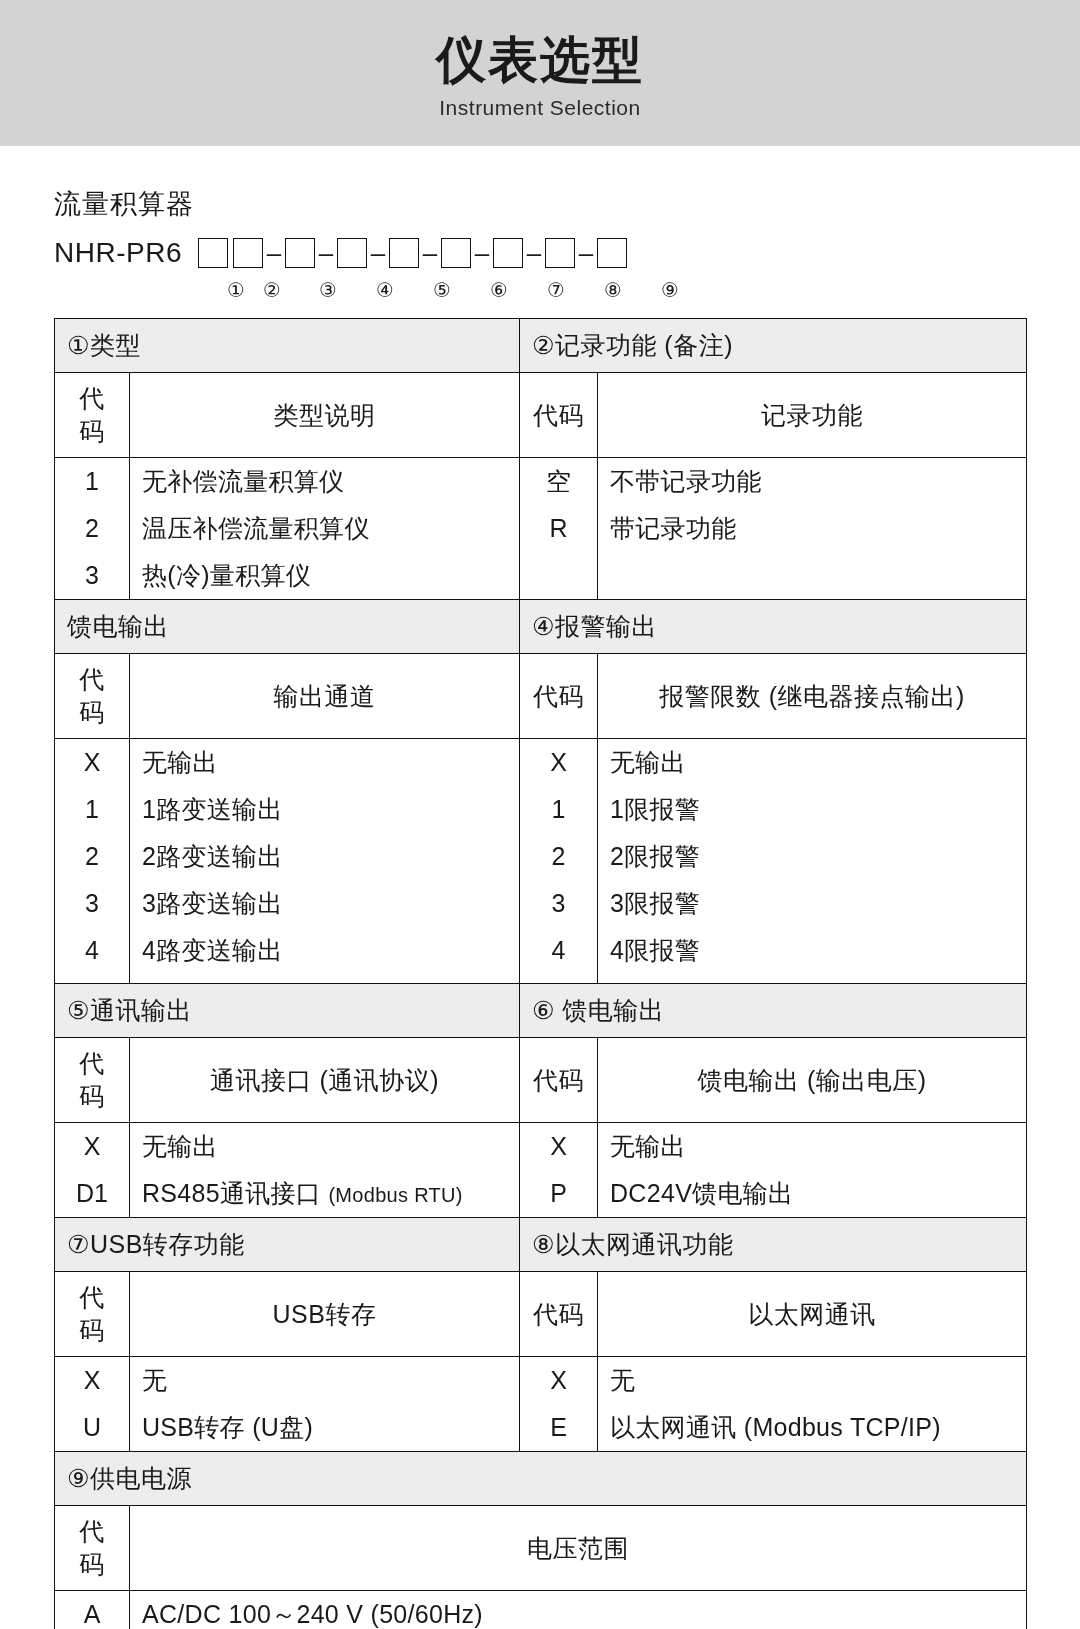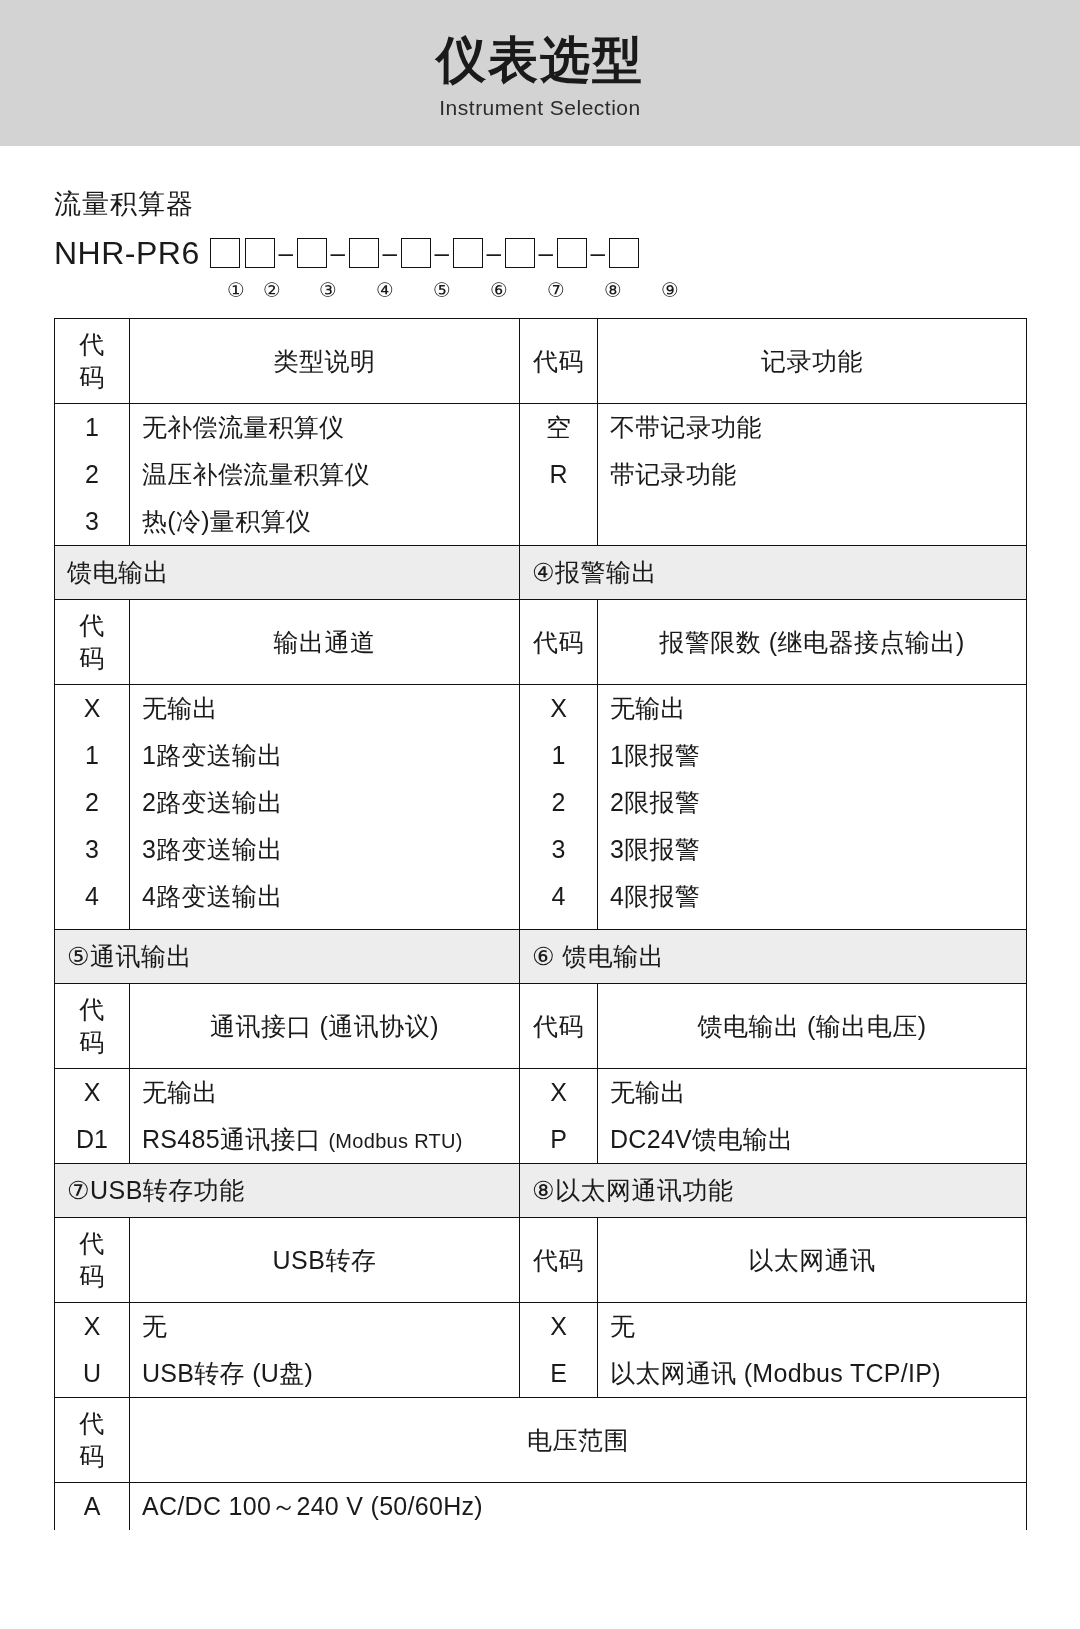--- a/index.html
+++ b/index.html
@@ -55,23 +55,23 @@
     letter-spacing: 1px;
   }
 
   .model-row {
     display: flex;
     align-items: center;
     margin-top: 8px;
     height: 46px;
   }
   .model-prefix {
-    font-size: 32px;
+    font-size: 28px;
     letter-spacing: 0.5px;
-    margin-right: 10px;
+    margin-right: 16px;
   }
   .code-box {
     width: 30px;
     height: 30px;
     border: 1.6px solid #111;
     box-sizing: border-box;
     display: inline-block;
   }
   .dash {
     display: inline-block;
@@ -189,20 +189,24 @@
   <table class="spec">
     <colgroup>
       <col class="c1">
         <col class="c2">
         <col class="c3">
         <col class="c4">
     </colgroup>
     <tbody>
 
       <tr>
+        <td class="sec-head" colspan="2">①类型</td>
+        <td class="sec-head" colspan="2">②记录功能 (备注)</td>
+      </tr>
+      <tr>
         <td class="col-head" style="text-align:center">代码</td>
         <td class="col-head">类型说明</td>
         <td class="col-head" style="text-align:center">代码</td>
         <td class="col-head">记录功能</td>
       </tr>
       <tr>
         <td class="code-cell" style="border-bottom:none">1</td>
         <td class="desc-cell" style="border-bottom:none">无补偿流量积算仪</td>
         <td class="code-cell" style="border-bottom:none">空</td>
         <td class="desc-cell" style="border-bottom:none">不带记录功能</td>
@@ -301,20 +305,23 @@
         <td class="desc-cell" style="border-bottom:none">无</td>
       </tr>
       <tr>
         <td class="code-cell" style="border-top:none">U</td>
         <td class="desc-cell" style="border-top:none">USB转存 (U盘)</td>
         <td class="code-cell" style="border-top:none">E</td>
         <td class="desc-cell nowrap" style="border-top:none">以太网通讯 (Modbus TCP/IP)</td>
       </tr>
 
       <tr>
+        <td class="sec-head" colspan="4">⑨供电电源</td>
+      </tr>
+      <tr>
         <td class="col-head" style="text-align:center">代码</td>
         <td class="col-head" colspan="3">电压范围</td>
       </tr>
       <tr>
         <td class="code-cell" style="border-bottom:none">A</td>
         <td class="desc-cell" colspan="3" style="border-bottom:none">AC/DC 100～240 V (50/60Hz)</td>
       </tr>
 
     </tbody>
   </table>

